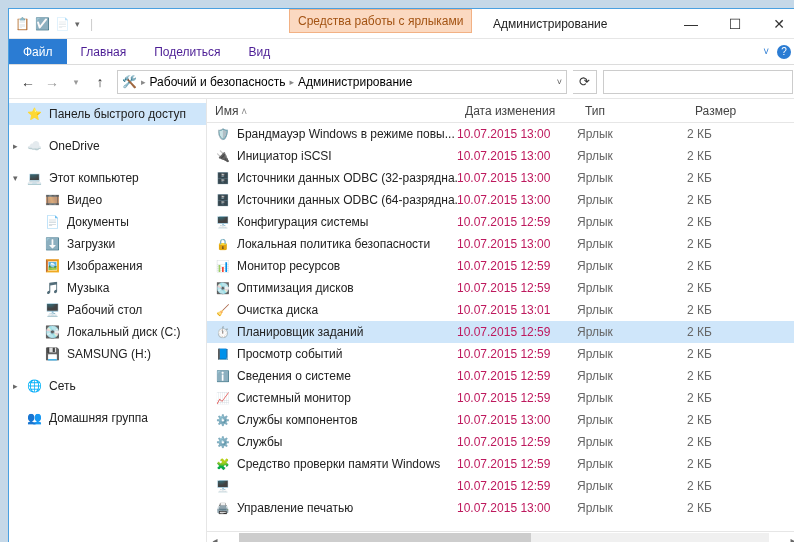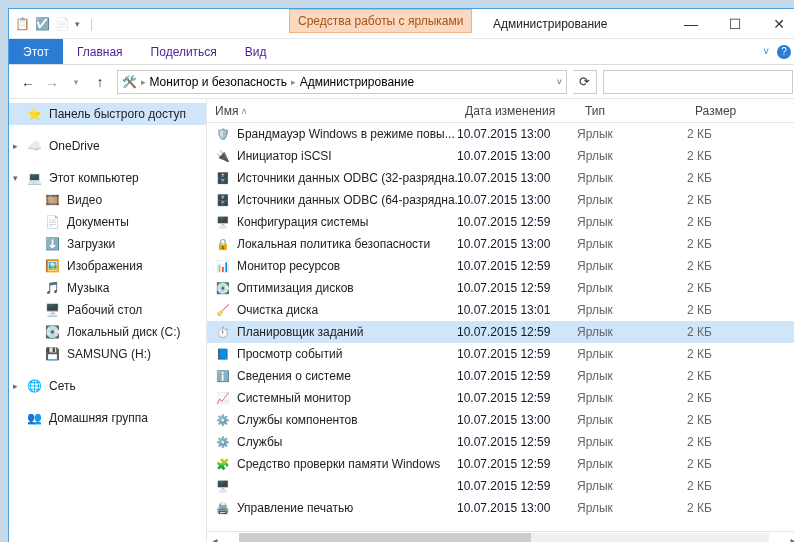--- a/index.html
+++ b/index.html
@@ -44,21 +44,21 @@
 .headers .hcol.sort::after { content: " ˄"; font-size: 10px; color: #888; }
 .hcol.name { width: 250px; }
 .hcol.date { width: 120px; }
 .hcol.type { width: 110px; }
 .hcol.size { width: 60px; }
 .list { flex: 1; overflow-y: auto; }
 .row { display: flex; align-items: center; height: 22px; font-size: 12px; color: #222; padding: 0; }
 .row.selected { background: #cfe6fa; }
 .row .rname { width: 250px; padding-left: 8px; display: flex; align-items: center; gap: 6px; white-space: nowrap; overflow: hidden; text-overflow: ellipsis; }
 .row .rico { width: 16px; height: 16px; flex-shrink: 0; display: inline-flex; align-items: center; justify-content: center; font-size: 11px; }
-.row .rdate { width: 120px; color: #0f172a; }
+.row .rdate { width: 120px; color: #be185d; }
 .row .rtype { width: 110px; color: #666; }
 .row .rsize { width: 60px; text-align: left; padding-right: 8px; color: #666; }
 .hscroll { height: 18px; border-top: 1px solid #e6e6e6; display: flex; align-items: center; }
 .hscroll .hbar { height: 16px; flex: 1; background: #f0f0f0; position: relative; margin: 0 16px; }
 .hscroll .hthumb { position: absolute; left: 0; width: 55%; height: 100%; background: #cdcdcd; }
 .hscroll .harrow { width: 16px; text-align: center; font-size: 10px; color: #666; cursor: pointer; }
 </style>
 </head>
 <body>
 
@@ -75,41 +75,41 @@
     <div class="tool-tab">Средства работы с ярлыками</div>
     <div class="win-title">Администрирование</div>
     <div class="win-controls">
       <button>—</button>
       <button>☐</button>
       <button>✕</button>
     </div>
   </div>
 
   <div class="ribbon">
-    <div class="tab file">Этот</div>
+    <div class="tab file">Файл</div>
     <div class="tab">Главная</div>
     <div class="tab">Поделиться</div>
     <div class="tab">Вид</div>
     <div class="help">
       <span>˅</span>
       <span style="background:#2b7cd3;color:#fff;border-radius:50%;width:14px;height:14px;display:inline-flex;align-items:center;justify-content:center;font-size:10px">?</span>
     </div>
   </div>
 
   <div class="addrbar">
     <div class="nav-arrows">
       <button class="active">←</button>
       <button>→</button>
       <button style="font-size:9px">▾</button>
       <button class="active">↑</button>
     </div>
     <div class="address">
       <span>🛠️</span>
       <span class="sep">▸</span>
-      <span class="crumb">Монитор и безопасность</span>
+      <span class="crumb">Рабочий и безопасность</span>
       <span class="sep">▸</span>
       <span class="crumb">Администрирование</span>
       <span class="dropdown-btn">˅</span>
     </div>
     <div class="refresh">⟳</div>
     <input class="search" placeholder="" style="">
   </div>
 
   <div class="body">
 

